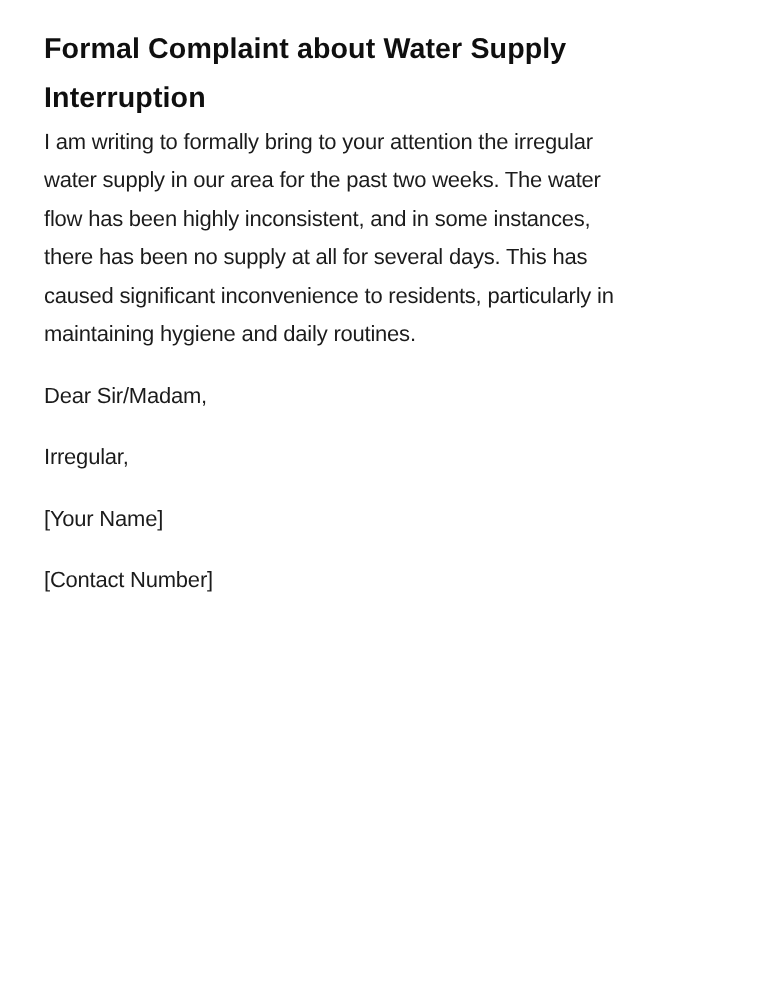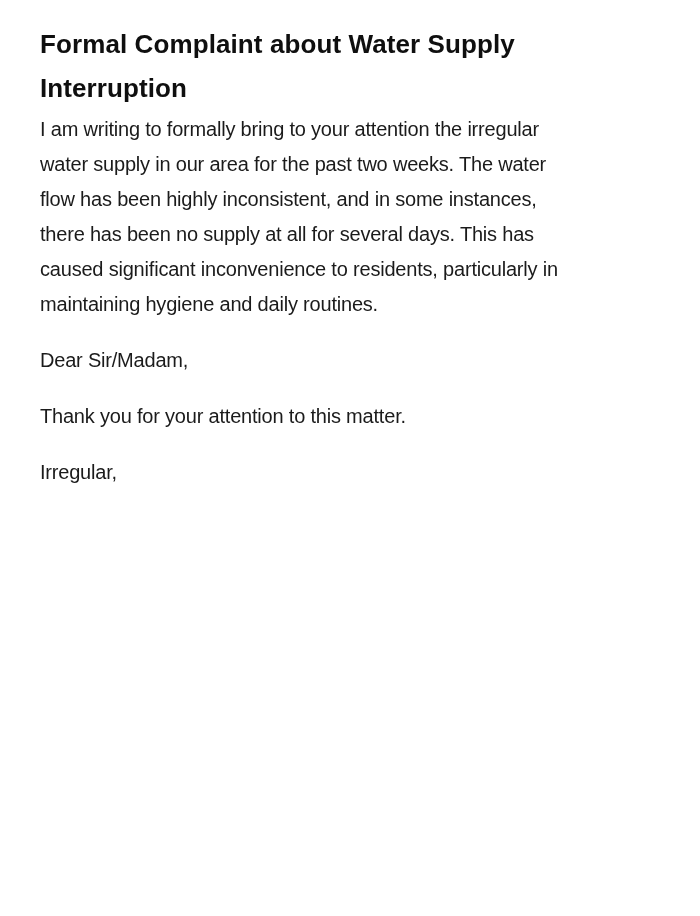--- a/index.html
+++ b/index.html
@@ -50,19 +50,20 @@
   <p class="doc-par">I am writing to formally bring to your attention the irregular
 water supply in our area for the past two weeks. The water
 flow has been highly inconsistent, and in some instances,
 there has been no supply at all for several days. This has
 caused significant inconvenience to residents, particularly in
 maintaining hygiene and daily routines.</p>
 
   <p class="doc-par">Dear Sir/Madam,</p>
 
 
-  <p class="doc-par">Thank you for your attention to this matter.</p>
 
   <p class="doc-par">Irregular,</p>
 
+  <p class="doc-par">[Your Name]</p>
 
 
+  <p class="doc-par">[Contact Number]</p>
 </div>
 
 </body></html>

